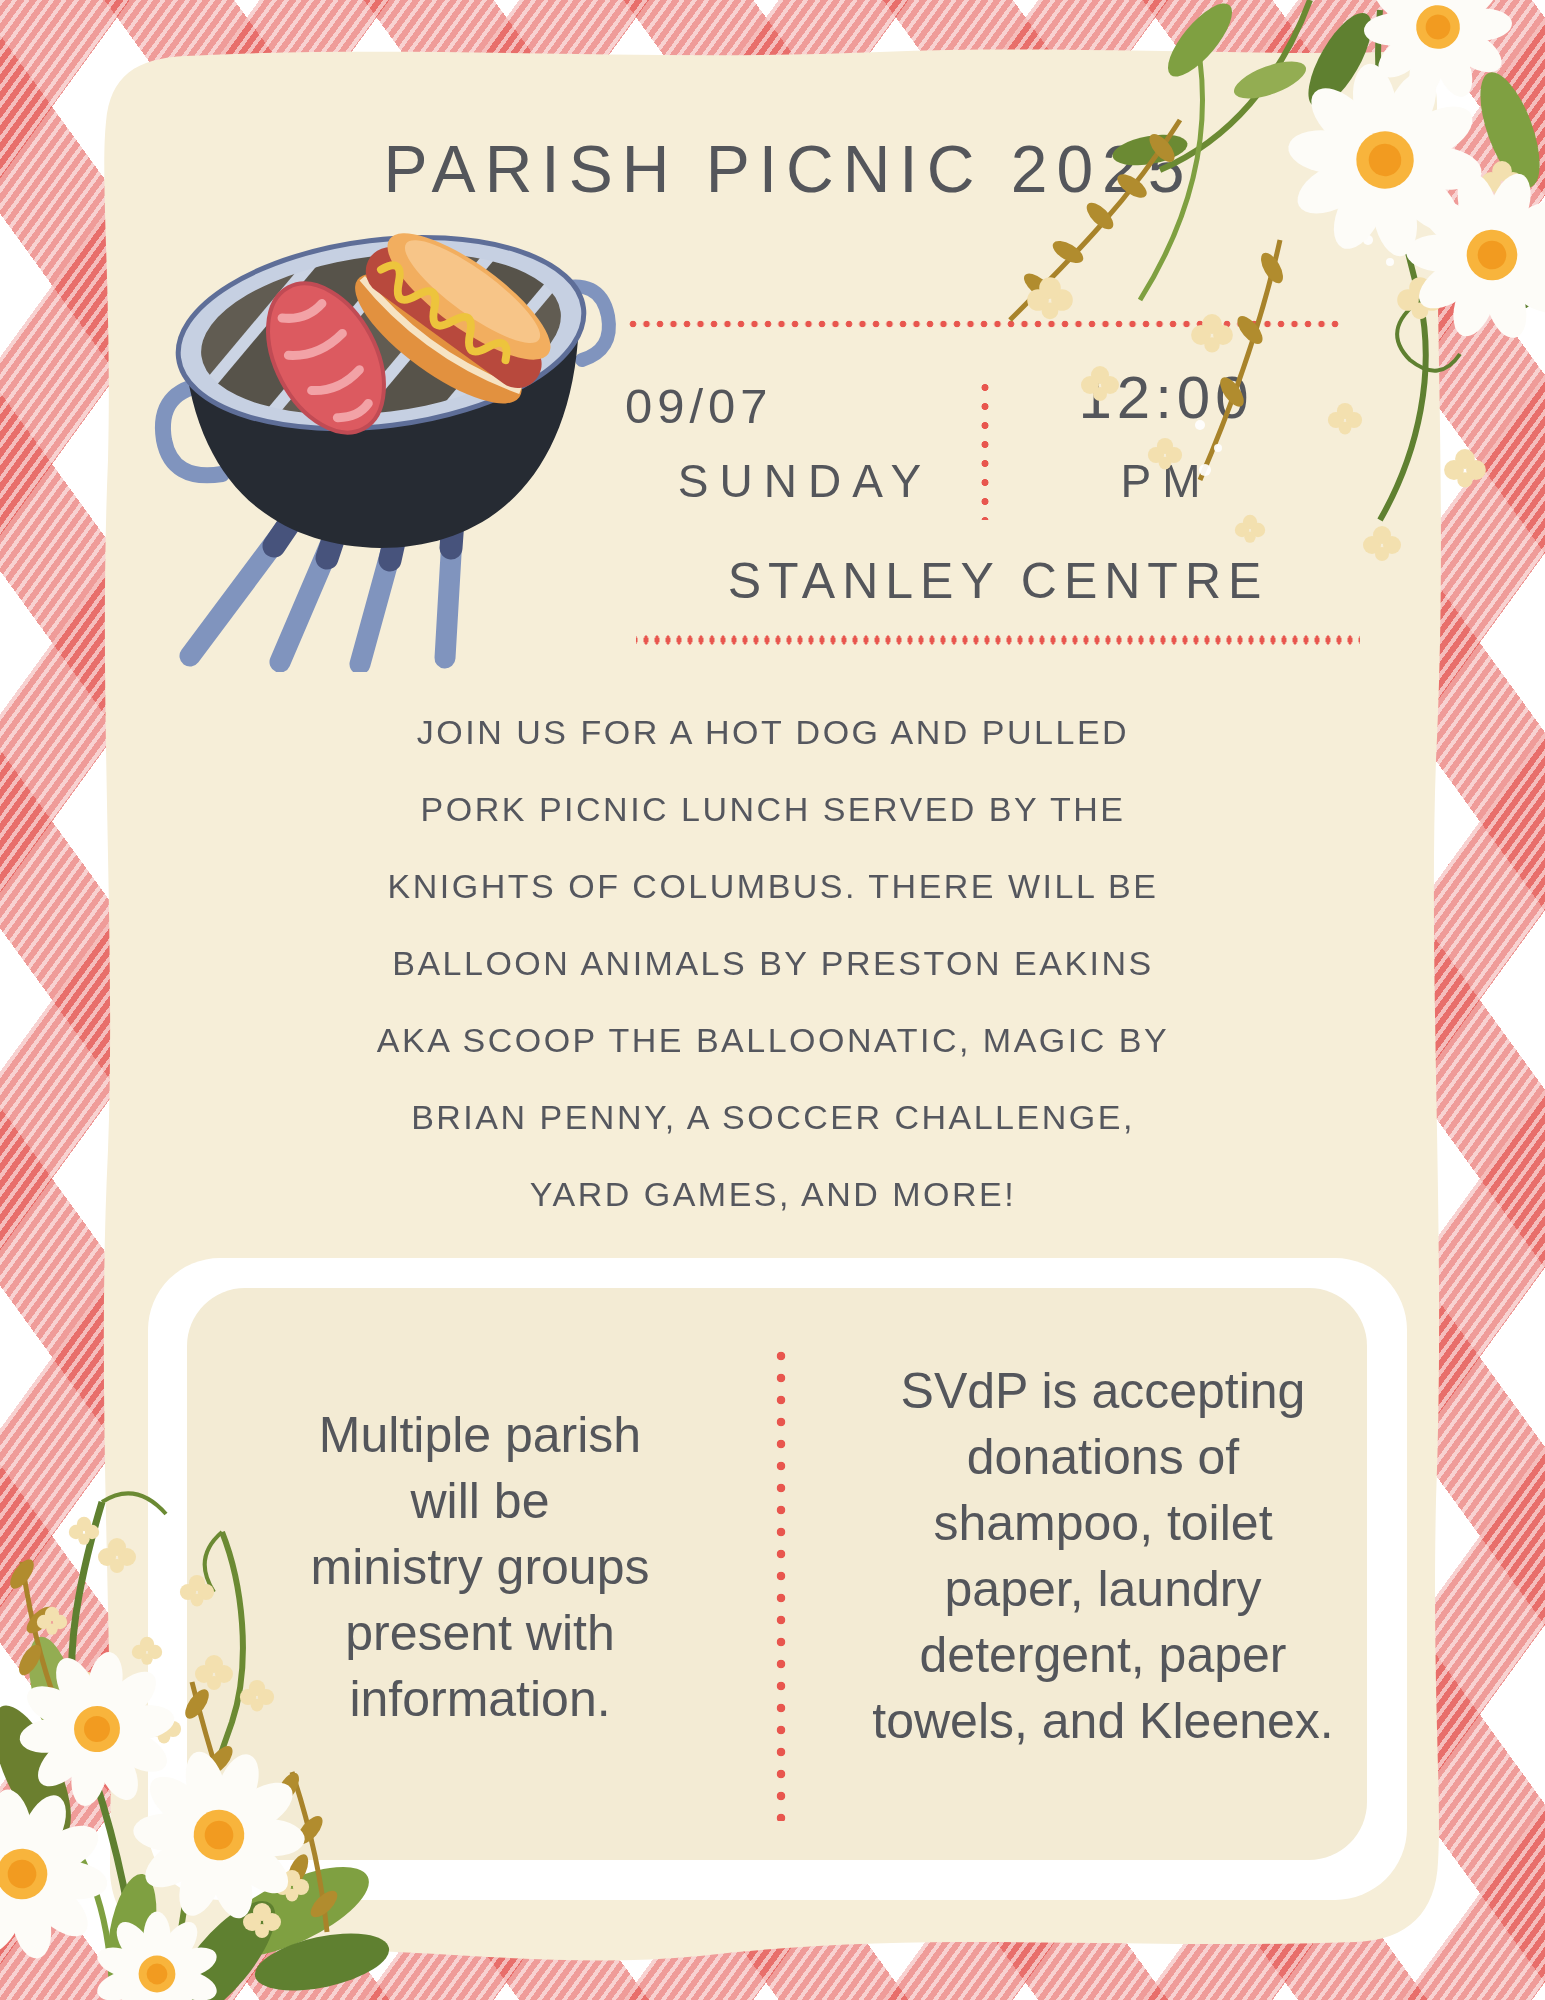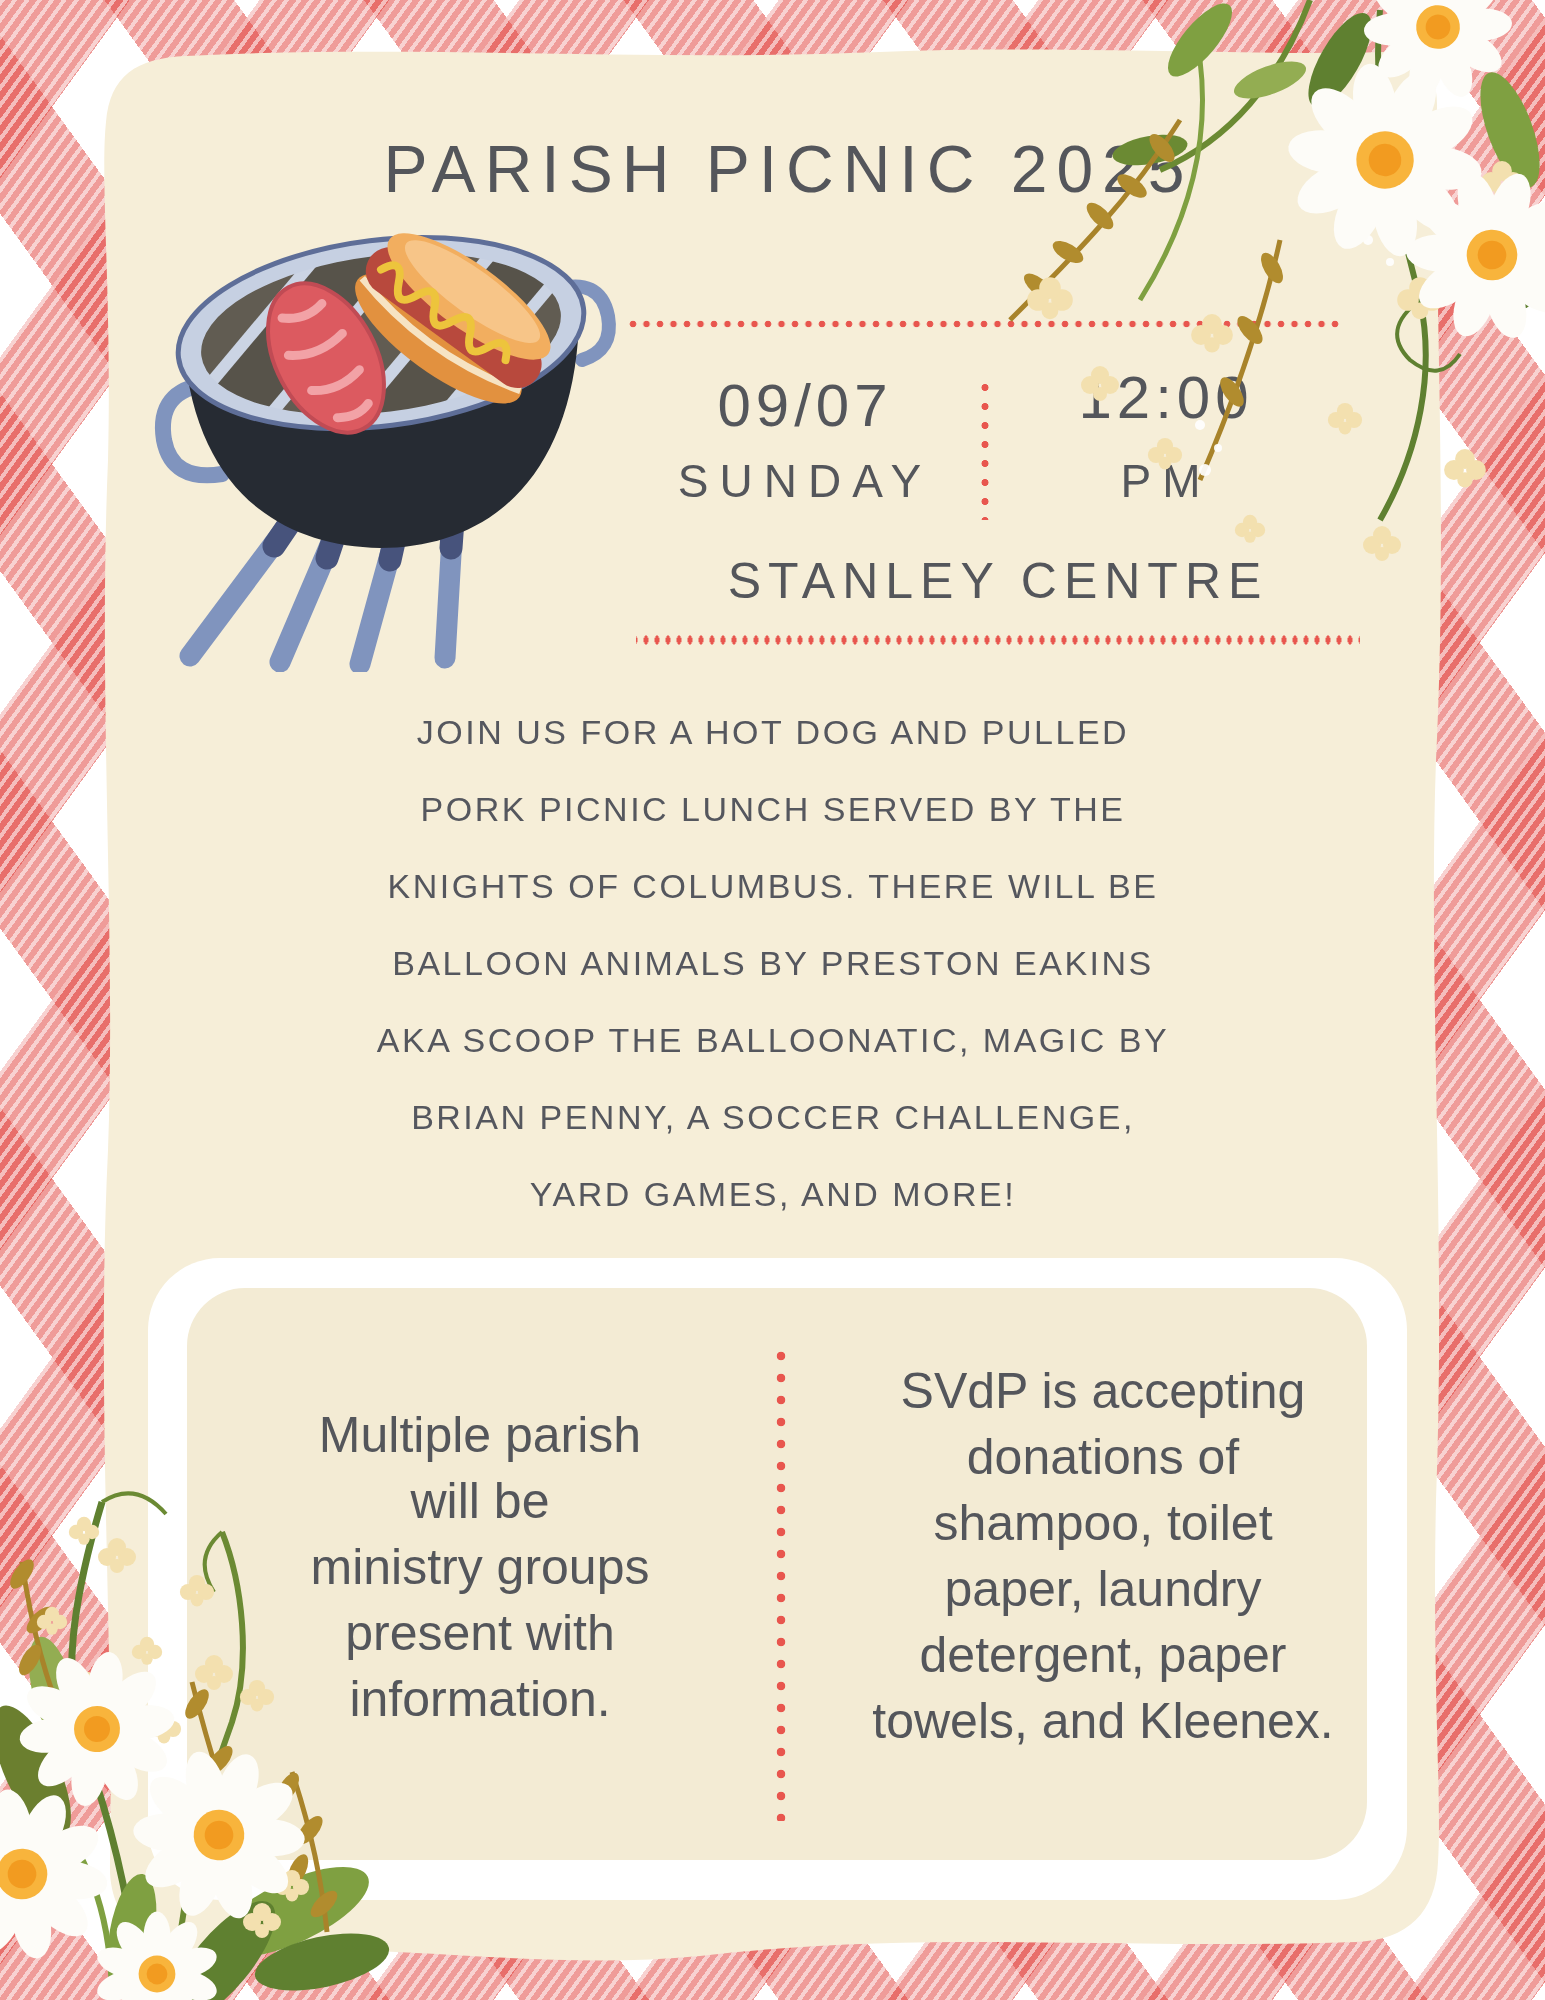--- a/index.html
+++ b/index.html
@@ -28,22 +28,22 @@
   .line-bottom{left:636px;top:634px;width:724px;height:12px;
     background-image:radial-gradient(ellipse 2.4px 4.6px at center, #E8564E 98%, rgba(232,86,78,0) 100%);
     background-size:11px 12px;}
   .dots-v{position:absolute;z-index:2;width:10px;
     background-image:radial-gradient(circle, #E8564E 3.2px, rgba(232,86,78,0) 3.8px);
     background-size:10px 19px;background-position:center top;background-repeat:repeat-y;}
   .dt-divider{left:980px;top:378px;height:142px;}
   .info-divider{left:775px;top:1345px;height:476px;width:12px;
     background-image:radial-gradient(circle, #E8564E 4px, rgba(232,86,78,0) 4.6px);
     background-size:12px 22px;}
-  .date-num{position:absolute;z-index:2;left:625px;top:376px;width:360px;text-align:center;
-    font-size:60px;line-height:60px;letter-spacing:5px;}
+  .date-num{position:absolute;z-index:2;left:625px;top:376px;width:360px;text-align:left;
+    font-size:49px;line-height:60px;letter-spacing:5px;}
   .time-num{position:absolute;z-index:2;left:988px;top:368px;width:356px;text-align:center;
     font-size:60px;line-height:60px;letter-spacing:5px;}
   .date-day{position:absolute;z-index:2;left:625px;top:458px;width:360px;text-align:center;
     font-size:46px;line-height:46px;letter-spacing:11px;}
   .time-mer{position:absolute;z-index:2;left:988px;top:458px;width:356px;text-align:center;
     font-size:46px;line-height:46px;letter-spacing:11px;}
   .venue{position:absolute;z-index:2;left:636px;top:556px;width:724px;text-align:center;
     font-size:50px;line-height:50px;letter-spacing:7px;}
   .description{position:absolute;z-index:2;left:178px;top:694px;width:1190px;text-align:center;}
   .description .dline{font-size:34px;line-height:77px;letter-spacing:2.5px;color:#55575E;}

